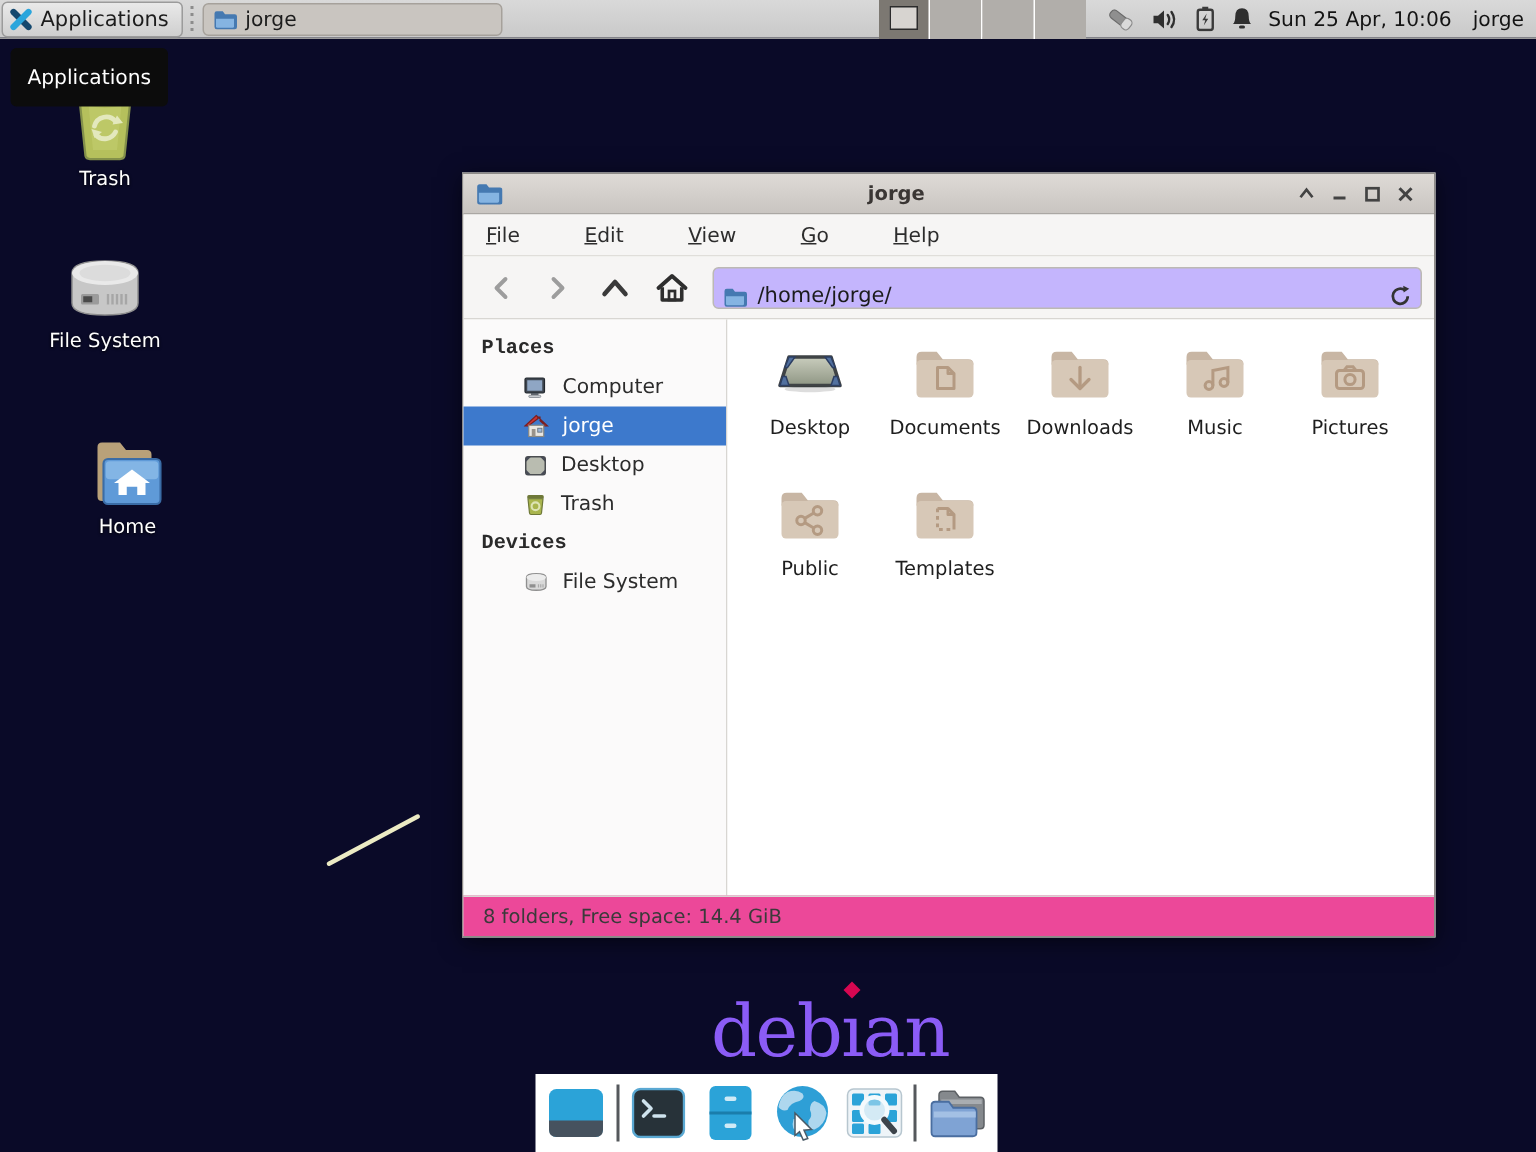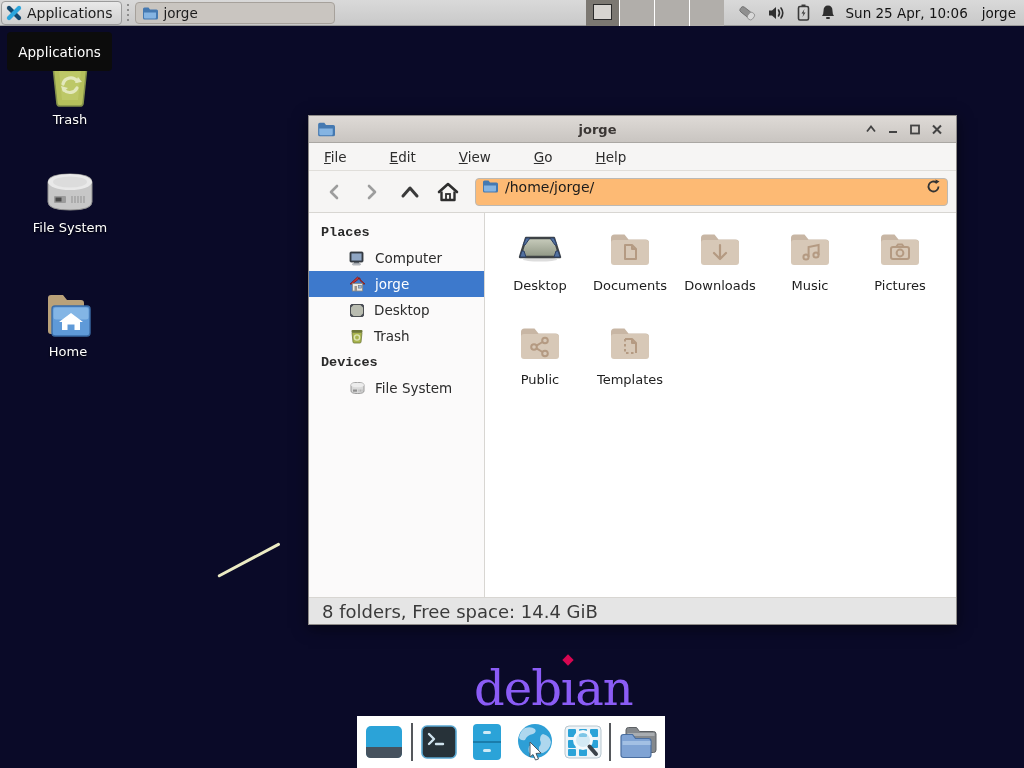--- a/index.html
+++ b/index.html
@@ -35,21 +35,21 @@
   
   .tooltip { position:absolute; left:7px; top:32px; width:105px; height:39px; background:#0c0c0c;
              border-radius:4px; color:#ffffff; font-size:13.5px; display:flex; align-items:center;
              justify-content:center; z-index:60; }
 
   
   .desk-icon { position:absolute; width:110px; display:flex; flex-direction:column; align-items:center; }
   .desk-icon .lbl { margin-top:4px; font-size:13px; color:#ffffff; text-shadow:0 1px 2px #000; }
   #desk-trash { left:15px; top:50px; z-index:10; }
   #desk-fs { left:15px; top:168px; }
-  #desk-home { left:13px; top:290px;align-items:center; }
+  #desk-home { left:30px; top:290px;align-items:center; }
 
   
   .scratch { position:absolute; left:218px; top:575px; width:70px; height:3px; background:#ecebc4;
              transform:rotate(-28deg); transform-origin:left center; border-radius:2px; }
 
   
   .debian { position:absolute; left:474px; top:660px; font-family:"DejaVu Serif","Liberation Serif",serif;
             font-size:48px; color:#8b5cf6; letter-spacing:-1px; }
   .debian .i-wrap { position:relative; display:inline-block; }
   .debian .i-dot { position:absolute; left:50%; top:-4px; width:8px; height:8px; background:#d70751;
@@ -70,36 +70,36 @@
   .titlebar .title { flex:1; text-align:center; font-size:13px; font-weight:bold; color:#3a3634; }
   .tb-btn { width:22px; height:20px; display:flex; align-items:center; justify-content:center; }
   .menubar { height:28px; background:#f6f5f4; border-bottom:1px solid #e0deda; display:flex;
              align-items:center; padding-left:6px;gap:25px; }
   .menu-item { display:inline-block; padding:4px 9px; font-size:13.5px; color:#2d2d2d; }
   .menu-item::first-letter { text-decoration:underline; }
   .toolbar { height:42px; background:#f6f5f4; border-bottom:1px solid #d8d6d2; display:flex;
              align-items:center; padding:0 8px; gap:4px; }
   .tool-btn { width:34px; height:30px; display:flex; align-items:center; justify-content:center;
               border-radius:3px; }
-  .pathbar { flex:1; height:28px; margin-left:6px; background:#fdba74; border:1px solid #bcb9b4;
-             border-radius:4px; display:flex; align-items:flex-start; padding:0 6px; gap:7px; }
+  .pathbar { flex:1; height:28px; margin-left:6px; background:#c4b5fd; border:1px solid #bcb9b4;
+             border-radius:4px; display:flex; align-items:flex-end; padding:0 6px; gap:7px; }
   .pathbar .path-text { flex:1; font-size:14px; color:#1b1b1b; }
   .content { flex:1; display:flex; min-height:0; }
   .sidebar { width:176px; background:#fbfafa; border-right:1px solid #d8d6d2; padding-top:6px;
              font-size:13.5px; color:#2c2c2c; }
   .side-header { font-weight:bold; padding:6px 12px 5px 12px; color:#2a2a2a;font-family:Liberation Mono, monospace; }
   .side-item { display:flex; align-items:center; gap:9px; height:26px; padding-left:40px; }
   .side-item.selected { background:#3d79cc; color:#ffffff; }
   .main { flex:1; background:#ffffff; padding:12px 0 0 10px; display:flex; flex-wrap:wrap;
           align-content:flex-start; }
   .file-item { width:90px; height:86px; display:flex; flex-direction:column; align-items:center;
                margin-bottom:8px; }
   .file-item .flbl { margin-top:5px; font-size:13px; color:#1e1e1e; }
-  .statusbar { height:27px; background:#e5e5e5; border-top:1px solid #d8d6d2; display:flex;
-               align-items:center; padding-left:13px; font-size:18px; color:#3a3a3a; }
+  .statusbar { height:27px; background:#ec4899; border-top:1px solid #d8d6d2; display:flex;
+               align-items:center; padding-left:13px; font-size:13px; color:#3a3a3a; }
 </style>
 </head>
 <body>
 
 <div class="panel">
   <div class="apps-btn">
     <svg width="16" height="16" viewBox="0 0 16 16">
       <line x1="3" y1="3" x2="13" y2="13" stroke="#14486e" stroke-width="4.2" stroke-linecap="round"></line>
       <line x1="13" y1="3" x2="3" y2="13" stroke="#2aa5dc" stroke-width="4.2" stroke-linecap="round"></line>
     </svg>

